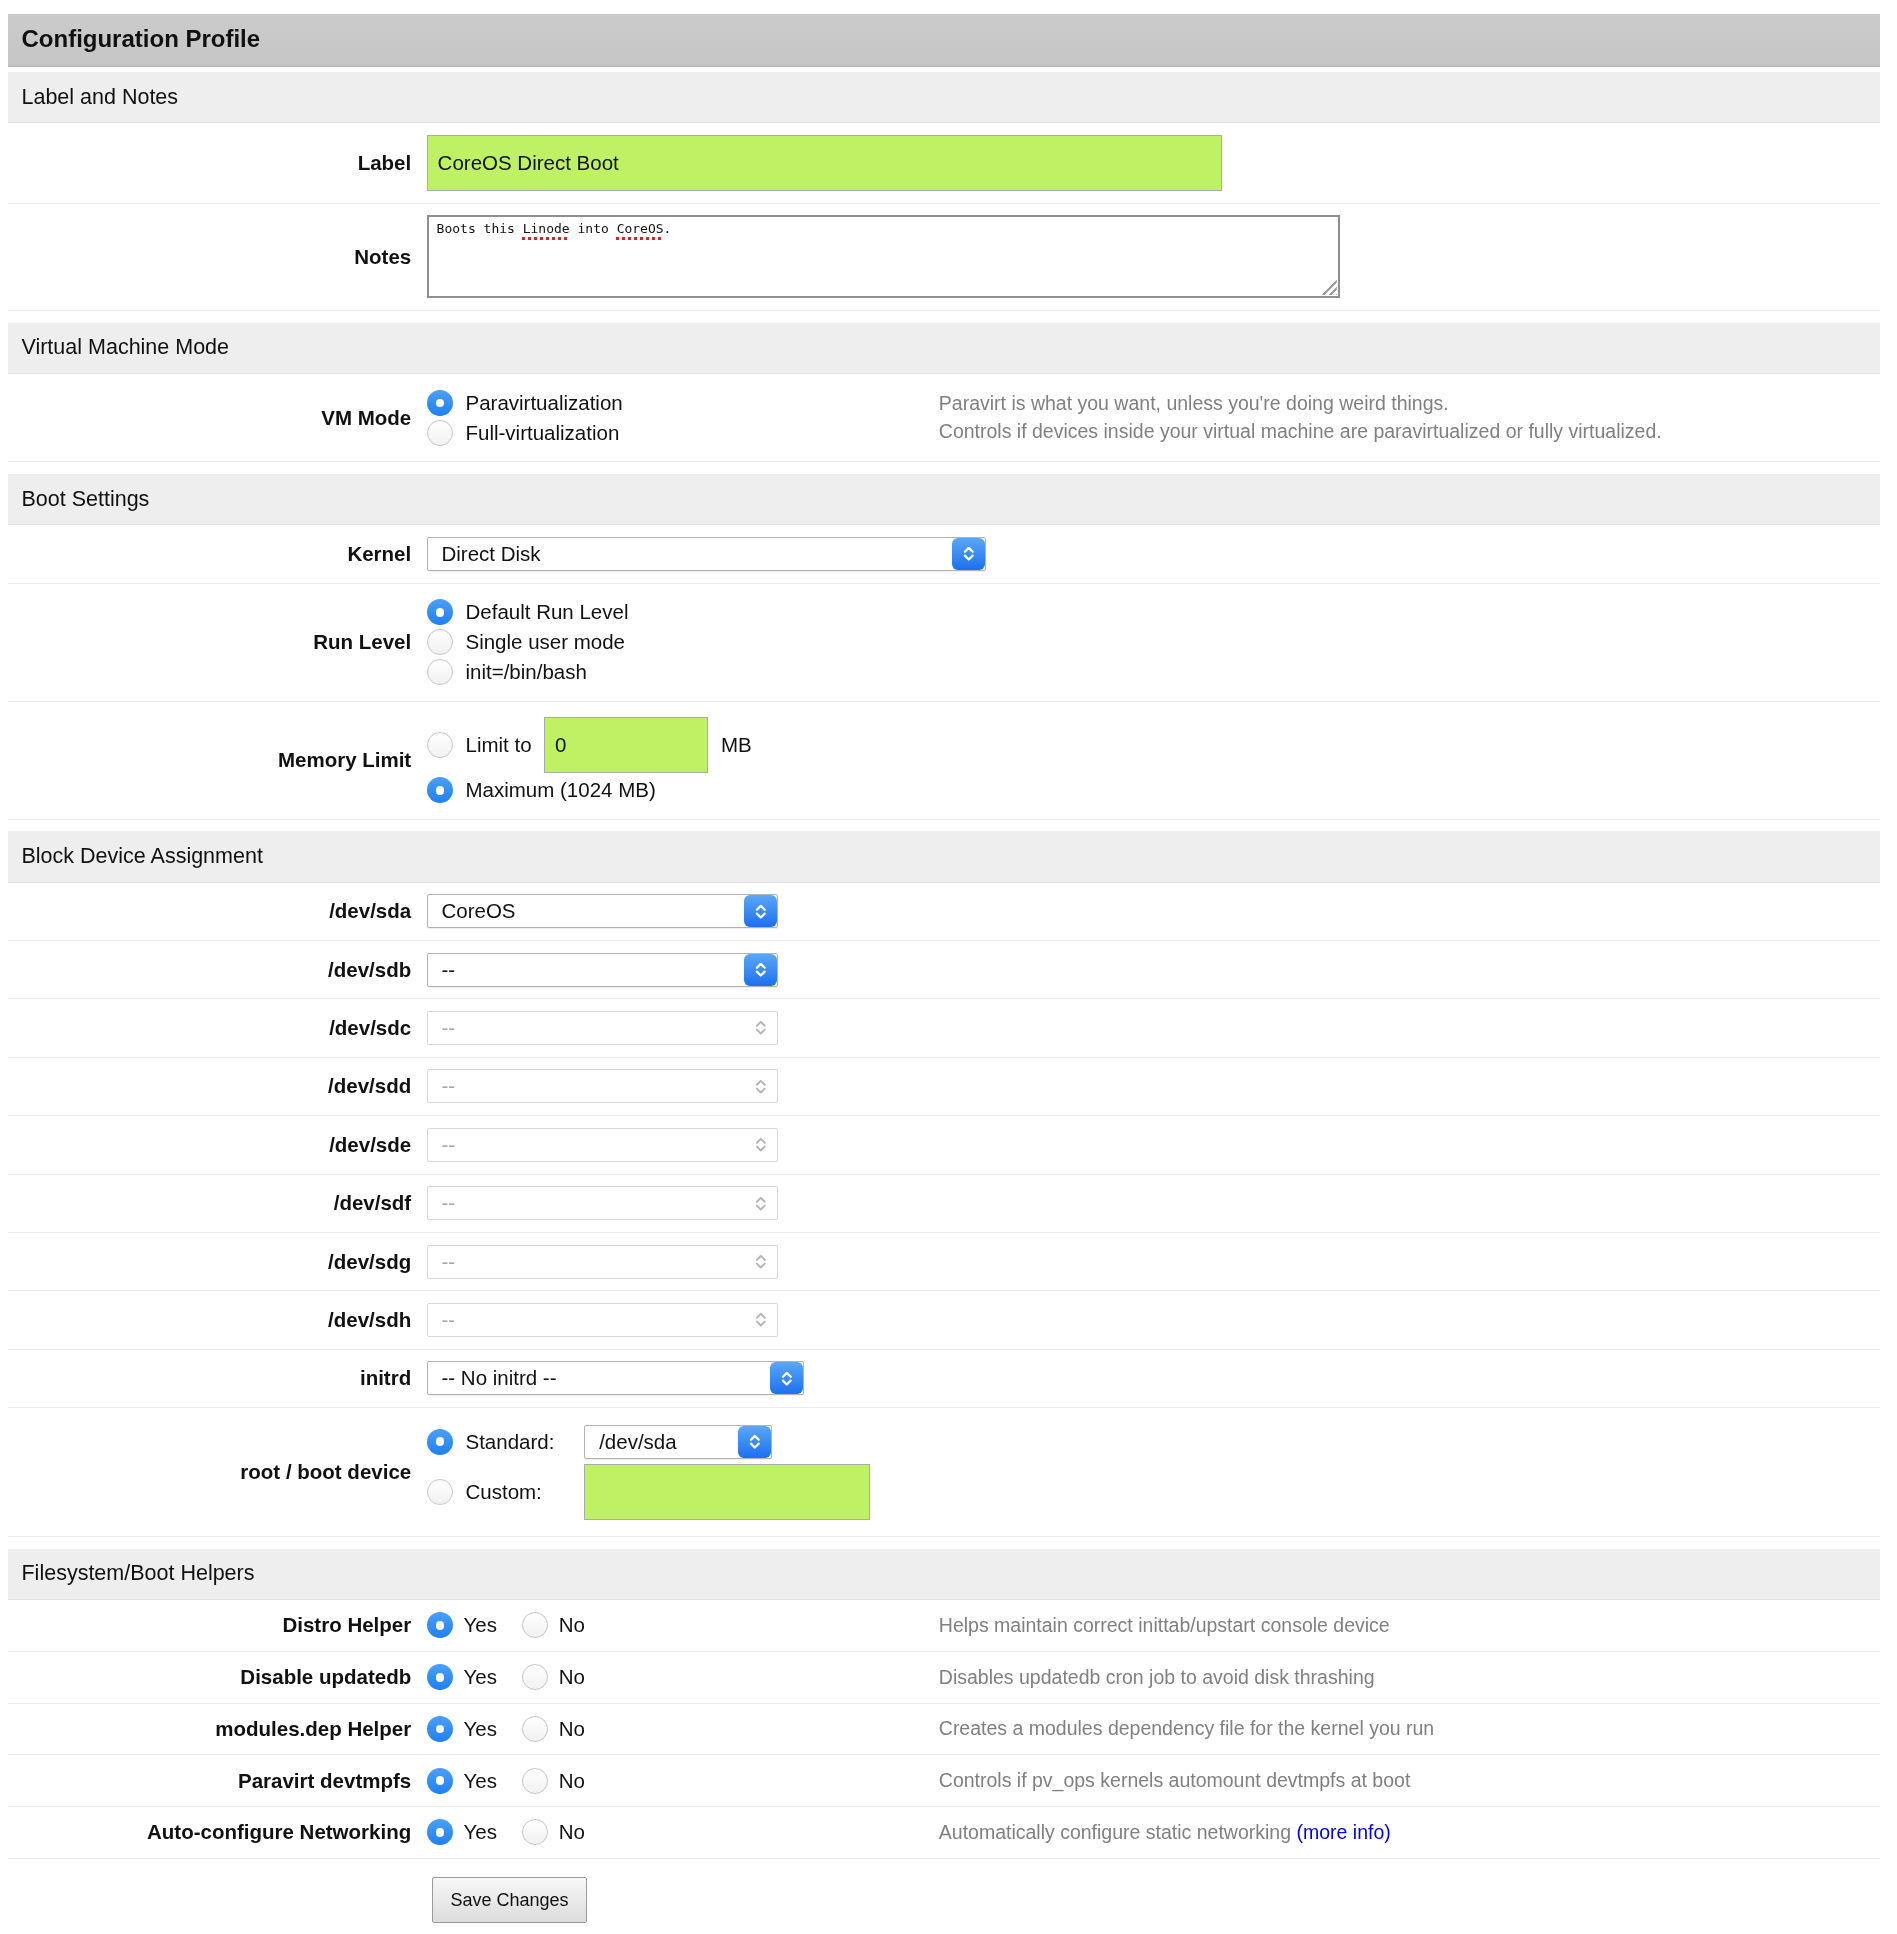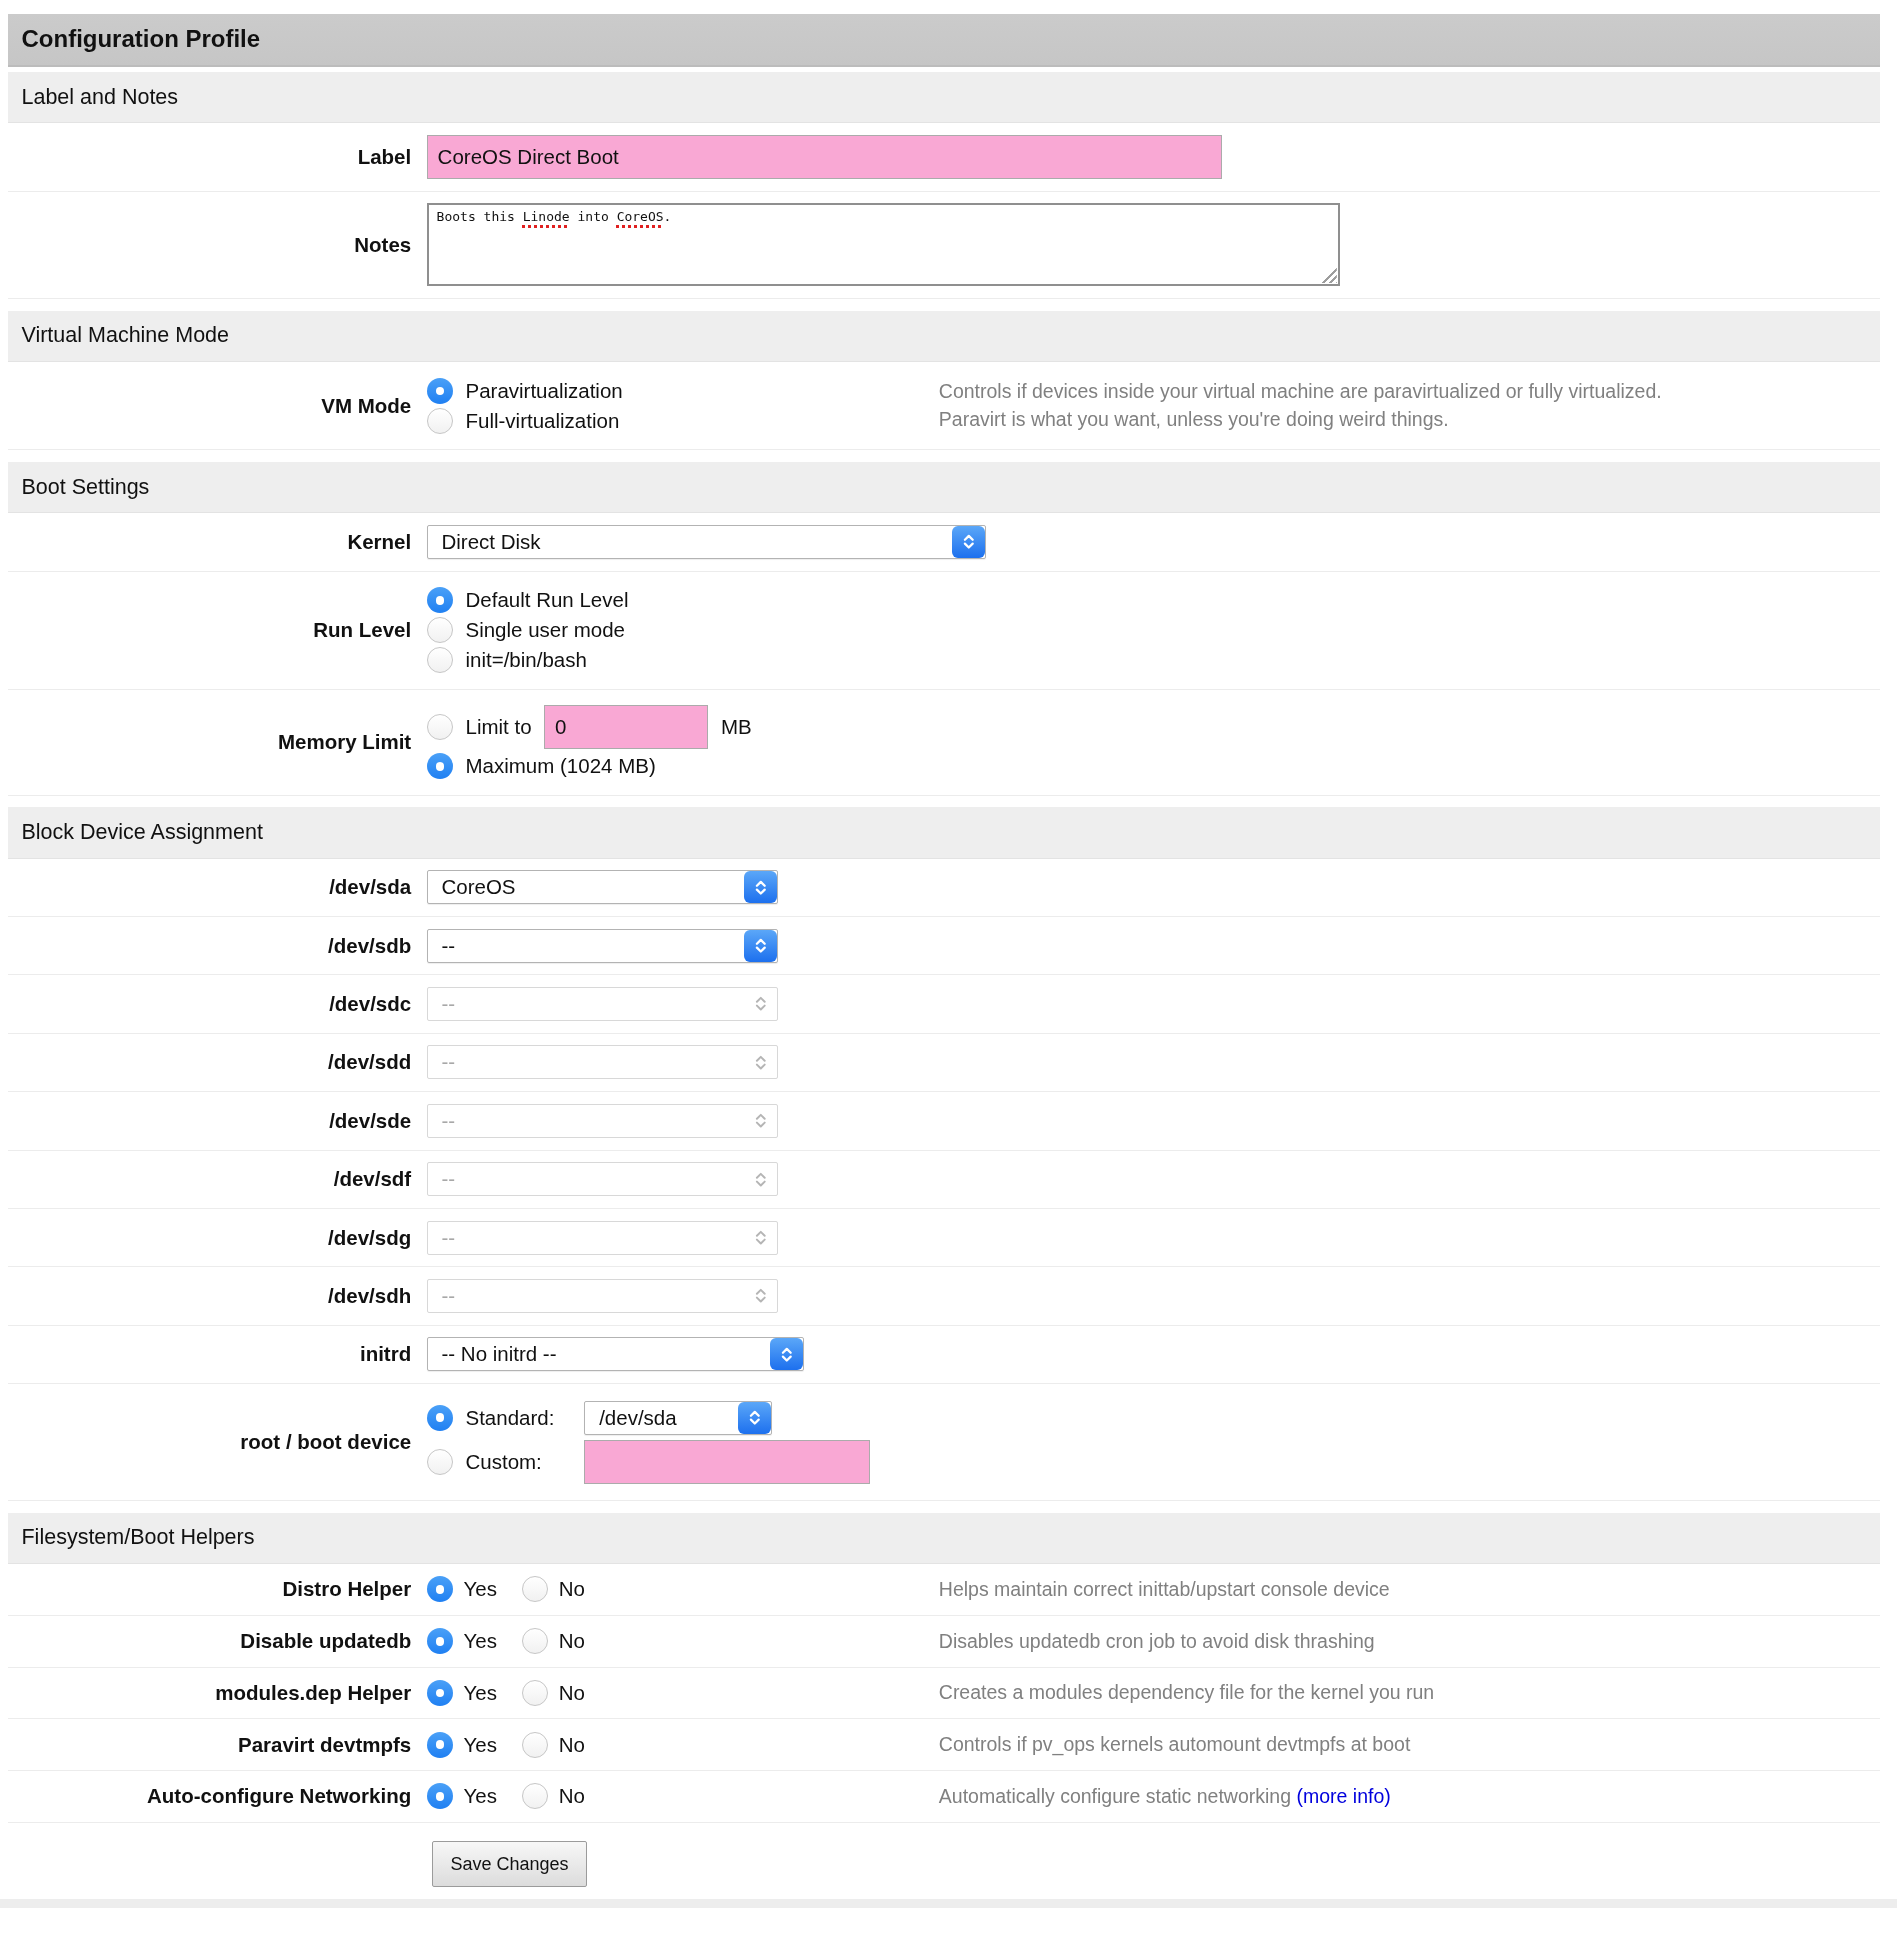--- a/index.html
+++ b/index.html
@@ -40,23 +40,23 @@
     text-align: right;
     font-weight: bold;
     padding-right: 15.6px;
   }
   .ffield { width: 512px; flex: none; }
   .fhelp  { flex: 1; color: #808080; font-size: 19.5px; line-height: 1.4; padding-right: 15.6px; }
   .fhelp a { color: #0000dd; text-decoration: none; }
 
   
   .tinput {
-    height: 44px;
+    height: 56px;
     border: 1px solid #ababab;
-    background: #f9a8d4;
+    background: #bef264;
     font-family: inherit;
     font-size: 20.5px;
     padding: 0 9.8px;
     color: #111;
   }
   .tinput.label-input { width: 795px; }
   .tinput.mem-input   { width: 164px; margin: 0 12.7px; }
   .tinput.custom-input{ width: 286px; }
 
   
@@ -200,22 +200,22 @@
       <div class="opt">
         <span class="radio on"></span>
         <span class="opt-label">Paravirtualization</span>
       </div>
       <div class="opt">
         <span class="radio off"></span>
         <span class="opt-label">Full-virtualization</span>
       </div>
     </div>
     <div class="fhelp">
+      <div>Paravirt is what you want, unless you're doing weird things.</div>
       <div>Controls if devices inside your virtual machine are paravirtualized or fully virtualized.</div>
-      <div>Paravirt is what you want, unless you're doing weird things.</div>
     </div>
   </div>
 
   <div class="sechead">Boot Settings</div>
 
   <div class="frow">
     <div class="flabel">Kernel</div>
     <div class="ffield" style="width:585px;">
       <div class="mselect w-kernel">
         <span>Direct Disk</span>

